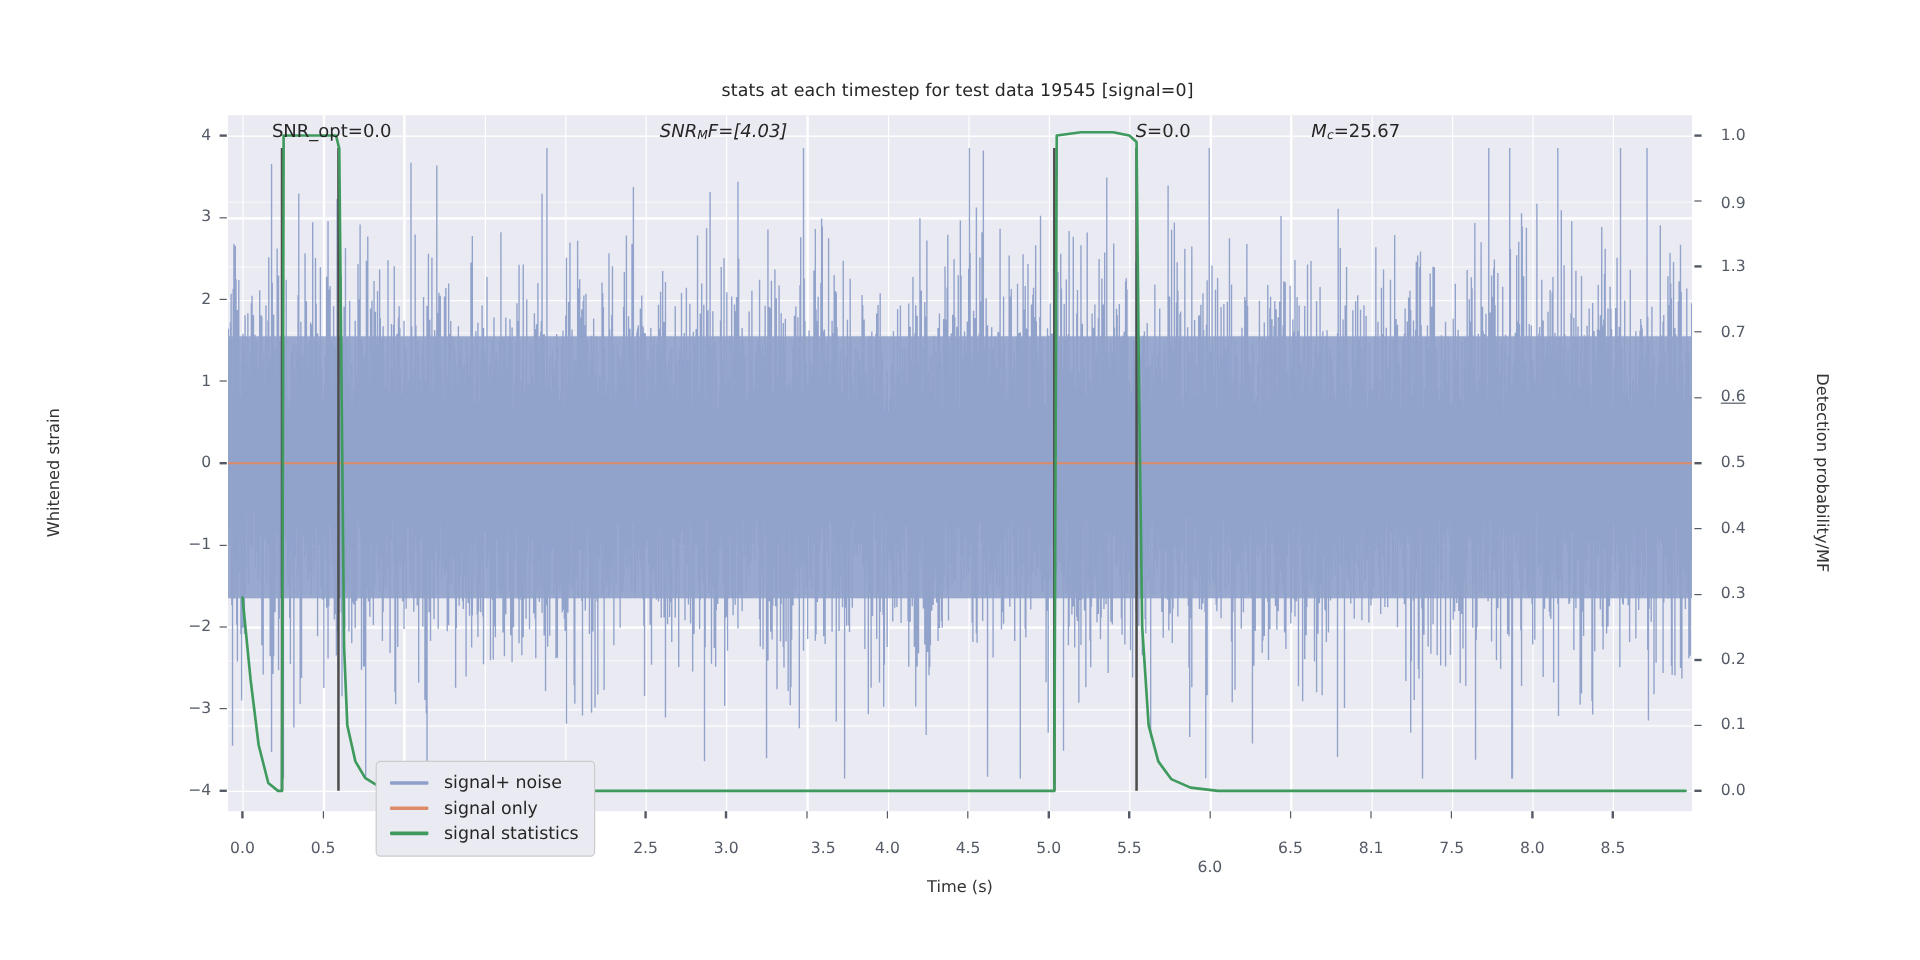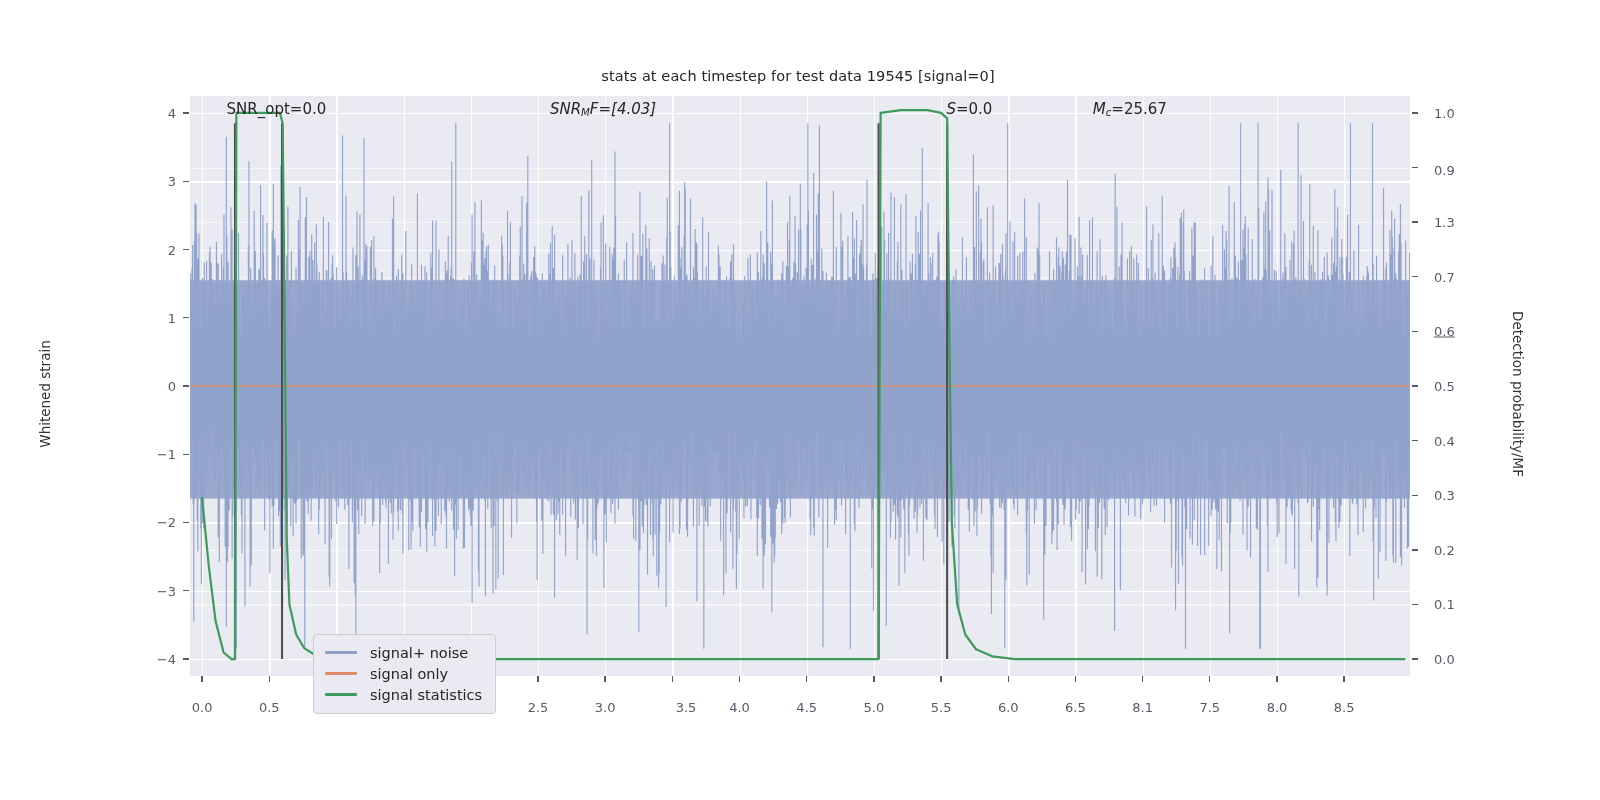--- a/index.html
+++ b/index.html
@@ -154,21 +154,21 @@
       <div class="tick xtick" style="left: 668px; margin-left: 18px;">3.5</div>
       <div class="tickmark" style="left: 671.66px; top: 676px; width: 1.4px; height: 6px;"></div>
       <div class="tick xtick" style="left: 739.537px;">4.0</div>
       <div class="tickmark" style="left: 738.84px; top: 676px; width: 1.4px; height: 6px;"></div>
       <div class="tick xtick" style="left: 806.718px; text-align: center;">4.5</div>
       <div class="tickmark" style="left: 806.02px; top: 676px; width: 1.4px; height: 6px;"></div>
       <div class="tick xtick" style="left: 873.899px;">5.0</div>
       <div class="tickmark" style="left: 873.2px; top: 676px; width: 1.4px; height: 6px;"></div>
       <div class="tick xtick" style="left: 941.079px;">5.5</div>
       <div class="tickmark" style="left: 940.38px; top: 676px; width: 1.4px; height: 6px;"></div>
-      <div class="tick xtick" style="left: 1008.26px;">6.0</div>
+      <div class="tick xtick" style="left: 1008.26px; margin-top: 16px;">6.0</div>
       <div class="tickmark" style="left: 1007.56px; top: 676px; width: 1.4px; height: 6px;"></div>
       <div class="tick xtick" style="left: 1075.44px;">6.5</div>
       <div class="tickmark" style="left: 1074.74px; top: 676px; width: 1.4px; height: 6px;"></div>
       <div class="tick xtick" style="left: 1142.62px;">8.1</div>
       <div class="tickmark" style="left: 1141.92px; top: 676px; width: 1.4px; height: 6px;"></div>
       <div class="tick xtick" style="left: 1209.8px;">7.5</div>
       <div class="tickmark" style="left: 1209.1px; top: 676px; width: 1.4px; height: 6px;"></div>
       <div class="tick xtick" style="left: 1276.98px;">8.0</div>
       <div class="tickmark" style="left: 1276.28px; top: 676px; width: 1.4px; height: 6px;"></div>
       <div class="tick xtick" style="left: 1344.16px;">8.5</div>
@@ -208,20 +208,21 @@
       <div class="tick ytick-right" style="top: 276.772px;">0.7</div>
       <div class="tickmark y" style="left: 1412px; top: 276.07px;"></div>
       <div class="tick ytick-right" style="top: 222.158px;">1.3</div>
       <div class="tickmark y" style="left: 1412px; top: 221.46px;"></div>
       <div class="tick ytick-right" style="top: 170px;">0.9</div>
       <div class="tickmark y" style="left: 1412px; top: 166.84px;"></div>
       <div class="tick ytick-right" style="top: 112.93px;">1.0</div>
       <div class="tickmark y" style="left: 1412px; top: 112.23px;"></div>
     </div>
 
+  <div class="xlabel">Time (s)</div>
   <div class="ylabel-left">Whitened strain</div>
   <div class="ylabel-right">Detection probability/MF</div>
 
   <div id="annotlayer">
       <div class="annot" style="left: 226.6px;">SNR_opt=0.0</div>
       <div class="annot" style="left: 549.9px;"><i>SNR</i><sub>M</sub><i style="font-style: italic;">F=[4.03]</i></div>
       <div class="annot" style="left: 946.4px;"><i>S</i><i style="font-style: normal;">=0.0</i></div>
       <div class="annot" style="left: 1092.8px;"><i>M</i><sub>c</sub><i style="font-style: normal;">=25.67</i></div>
     </div>
 

